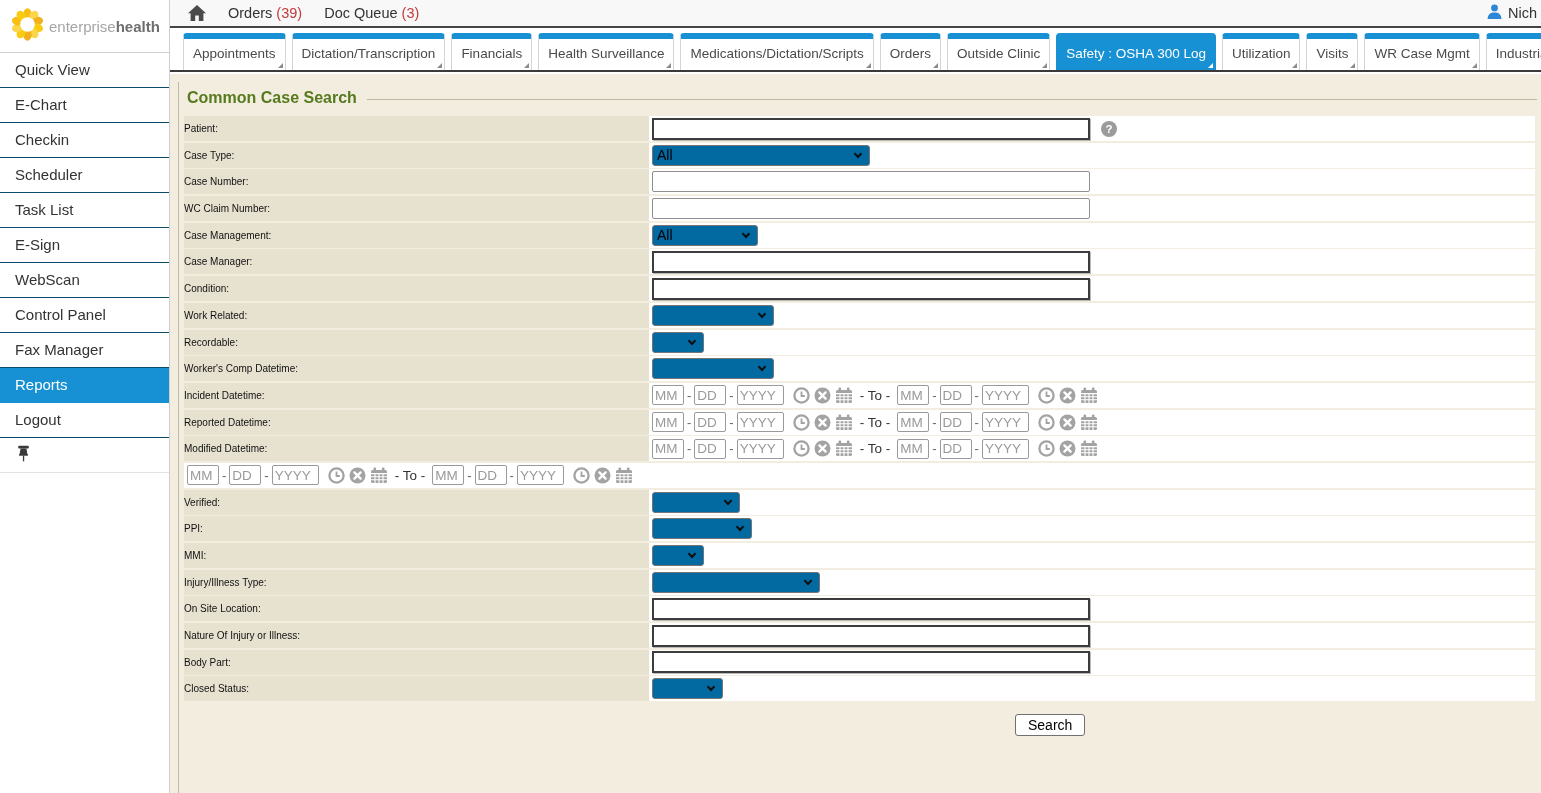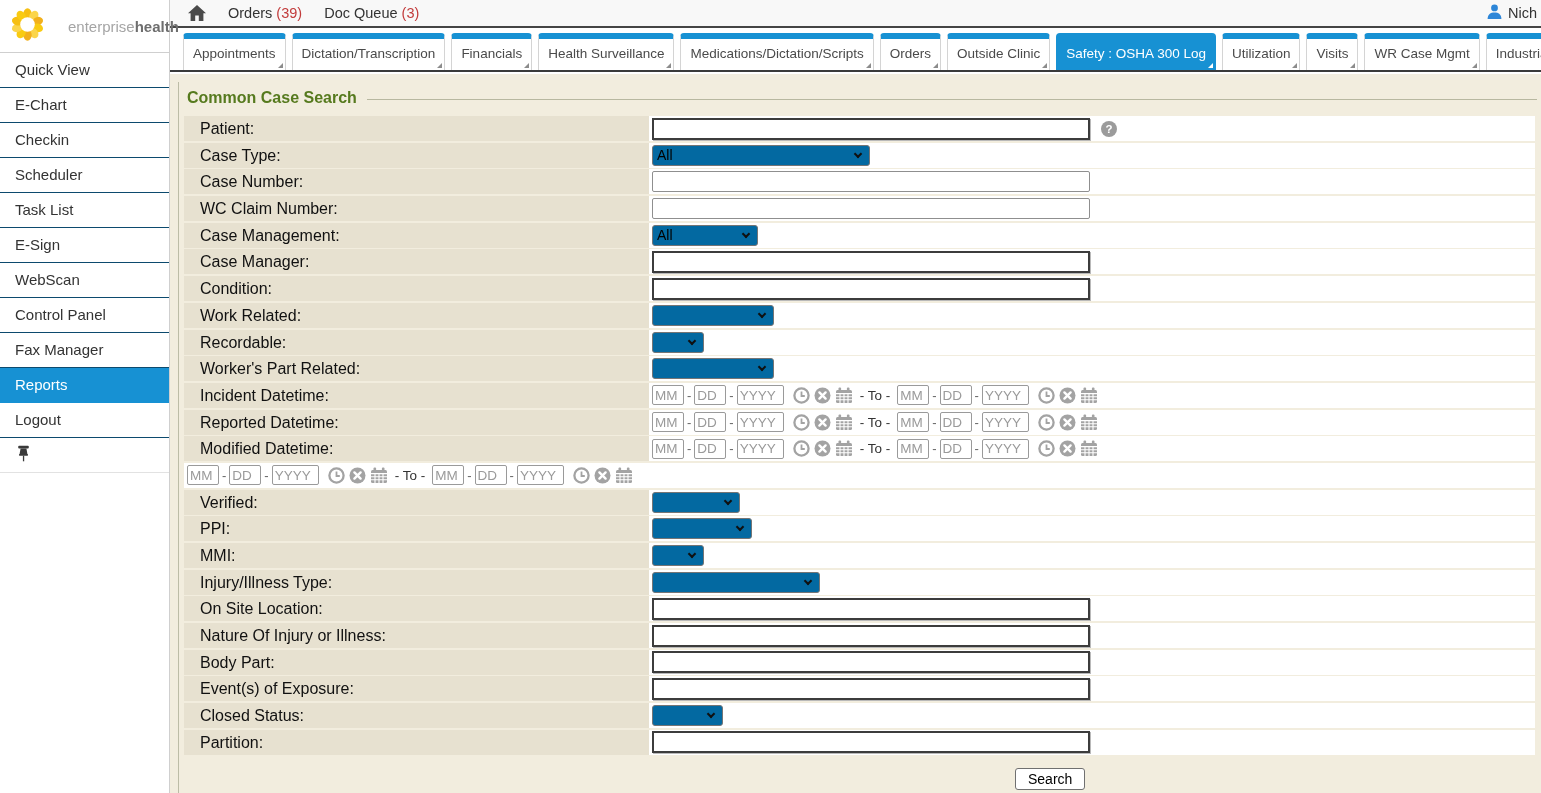--- a/index.html
+++ b/index.html
@@ -4,21 +4,21 @@
 <style>
   * { margin:0; padding:0; box-sizing:border-box; }
   html,body { width:1541px; height:793px; overflow:hidden; background:#fff;
               font-family:"Liberation Sans", sans-serif; }
   body { position:relative; }
 
   
   .sidebar { position:absolute; left:0; top:0; width:170px; height:793px;
              background:#fff; border-right:1px solid #cfcfcf; z-index:5; }
   .logo-box { height:53px; border-bottom:1px solid #cfcfcf; display:flex;
-              align-items:center; padding-left:9px; gap:22px; }
+              align-items:center; padding-left:9px; gap:3px; }
   .brand { font-size:15px; color:#a5a5a5; white-space:nowrap; }
   .brand .bold { color:#6e6e6e; font-weight:bold; }
   .side-item { height:35px; line-height:34px; padding-left:15px; font-size:15px;
                color:#333; border-bottom:1px solid #0c4a6e; cursor:pointer;
                white-space:nowrap; }
   .side-item.active { background:#1791d3; color:#fff; border-bottom-color:#1791d3; }
   .pin-row { height:35px; border-bottom:1px solid #e2e2e2; display:flex;
              align-items:center; padding-left:17px; cursor:pointer; }
 
   
@@ -48,22 +48,22 @@
   .content { position:absolute; top:74px; left:0; right:0; bottom:0;
              background:#f2edde; }
   .fieldset { position:absolute; left:8px; top:8px; right:0; bottom:0;
               border-left:1px solid #bcbca6; padding-top:7px; }
   .legend-row { display:flex; align-items:center; padding-left:8px; padding-right:4px; }
   .legend { font-size:16px; font-weight:bold; color:#567a1e; white-space:nowrap; }
   .legend-line { flex:1; height:1px; background:#b8b8a0; margin-left:10px; margin-top:3px; }
 
   .rows { margin-top:9px; margin-left:5px; margin-right:6px; }
   .row { display:flex; height:25px; margin-bottom:1.7px; }
-  .lab { width:465px; min-width:465px; background:#e7e1d0; font-size:16px;
-         color:#111; line-height:25px; padding-left:16px; }
+  .lab { width:465px; min-width:465px; background:#e7e1d0; font-size:10px;
+         color:#111; line-height:25px; padding-left:0; }
   .val { flex:1; background:#fff; display:flex; align-items:center; padding-left:3px;
          position:relative; }
 
   .txt { height:22px; font-size:14px; padding:0 3px; background:#fff; outline:none;
          font-family:"Liberation Sans", sans-serif; }
   .txt.thick { width:438px; border:2px solid #3c3c3c; box-shadow:1px 1px 0 #b9b9b9; }
   .txt.thin  { width:438px; height:21px; border:1px solid #8f8f8f; border-radius:2px; }
 
   .help { width:16px; height:16px; border-radius:50%; background:#9b9b9b; color:#fff;
           font-size:11.5px; font-weight:bold; text-align:center; line-height:16px;
@@ -258,21 +258,21 @@
         </div>
 
         <div class="row">
           <div class="lab">Recordable:</div>
           <div class="val">
             <div class="sel" style="width:52px"><span class="v"></span><span class="chev"></span></div>
           </div>
         </div>
 
         <div class="row">
-          <div class="lab">Worker's Part Related:</div>
+          <div class="lab">Worker's Comp Datetime:</div>
           <div class="val">
             <div class="sel" style="width:122px"><span class="v"></span><span class="chev"></span></div>
           </div>
         </div>
 
         <div class="row">
           <div class="lab">Incident Datetime:</div>
           <div class="val">
             <div class="dates">
               <input class="din mm" placeholder="MM" style="">
@@ -548,40 +548,28 @@
           </div>
         </div>
 
         <div class="row">
           <div class="lab">Body Part:</div>
           <div class="val">
             <input class="txt thick" style="">
           </div>
         </div>
 
-        <div class="row">
-          <div class="lab">Event(s) of Exposure:</div>
-          <div class="val">
-            <input class="txt thick" style="">
-          </div>
-        </div>
 
         <div class="row">
           <div class="lab">Closed Status:</div>
           <div class="val">
             <div class="sel" style="width:71px"><span class="v"></span><span class="chev"></span></div>
           </div>
         </div>
 
-        <div class="row">
-          <div class="lab">Partition:</div>
-          <div class="val">
-            <input class="txt thick" style="">
-          </div>
-        </div>
 
       </div>
 
       <div class="footer">
         <button class="search-btn">Search</button>
       </div>
     </div>
   </div>
 </div>
 

